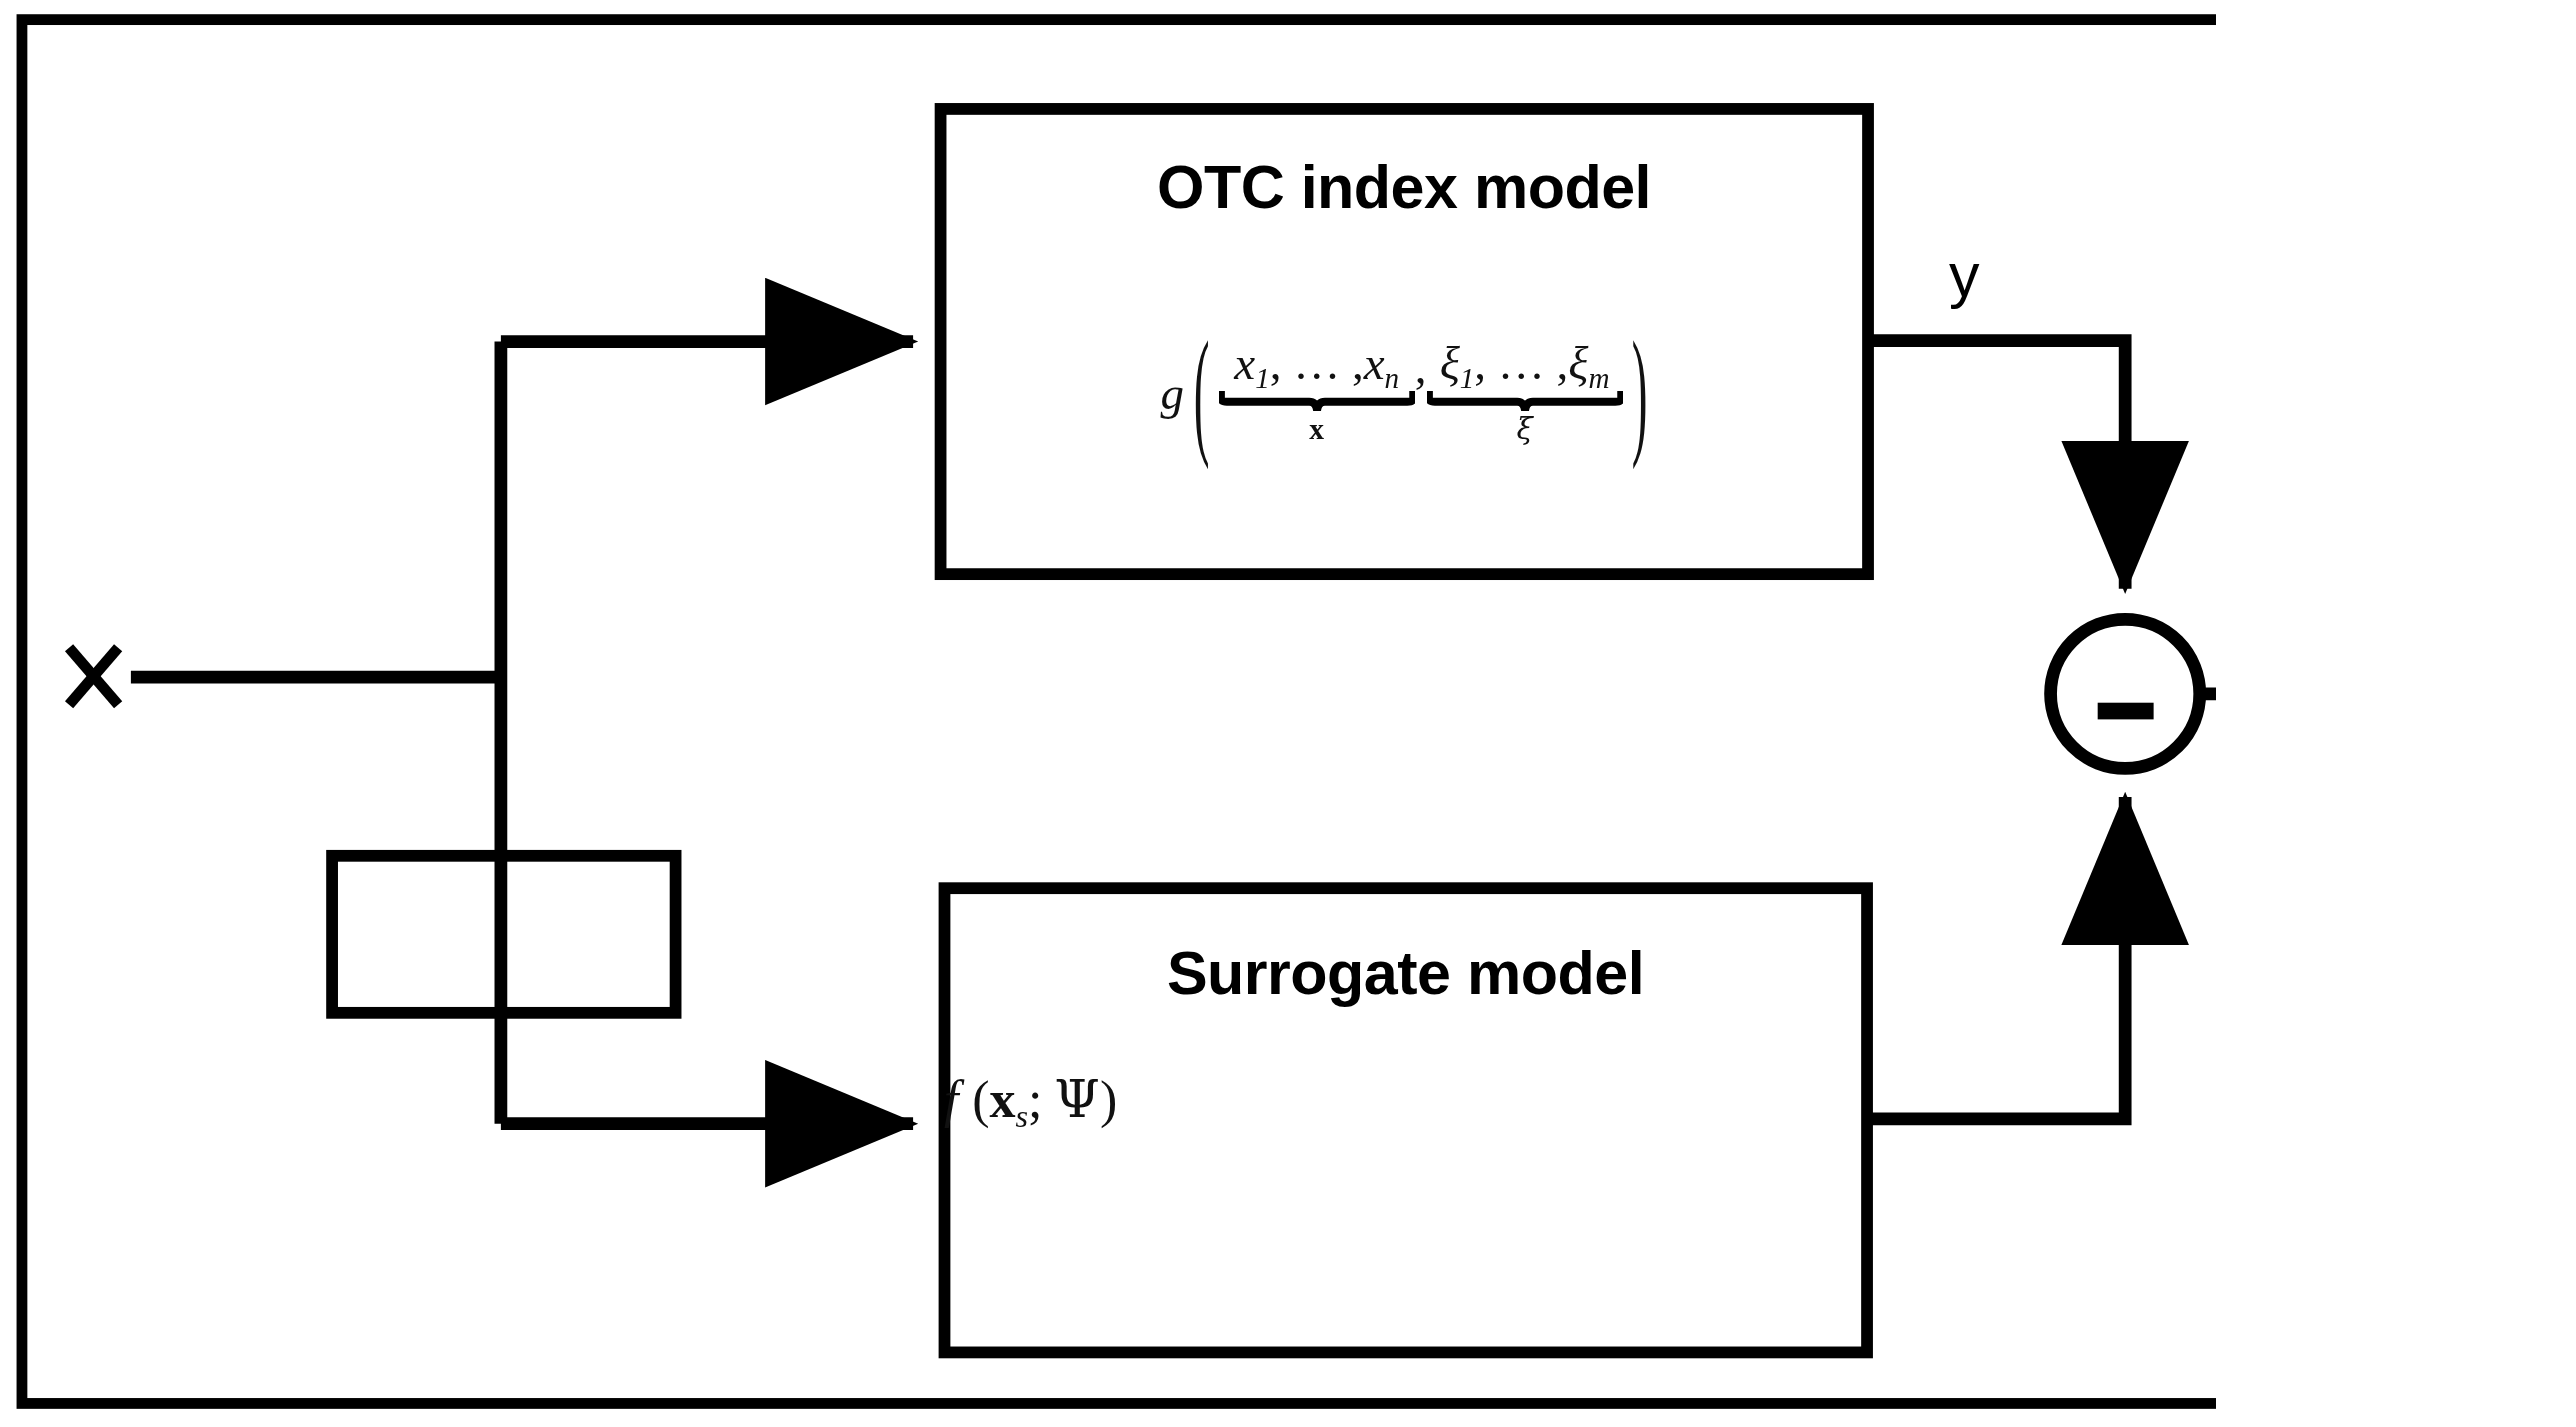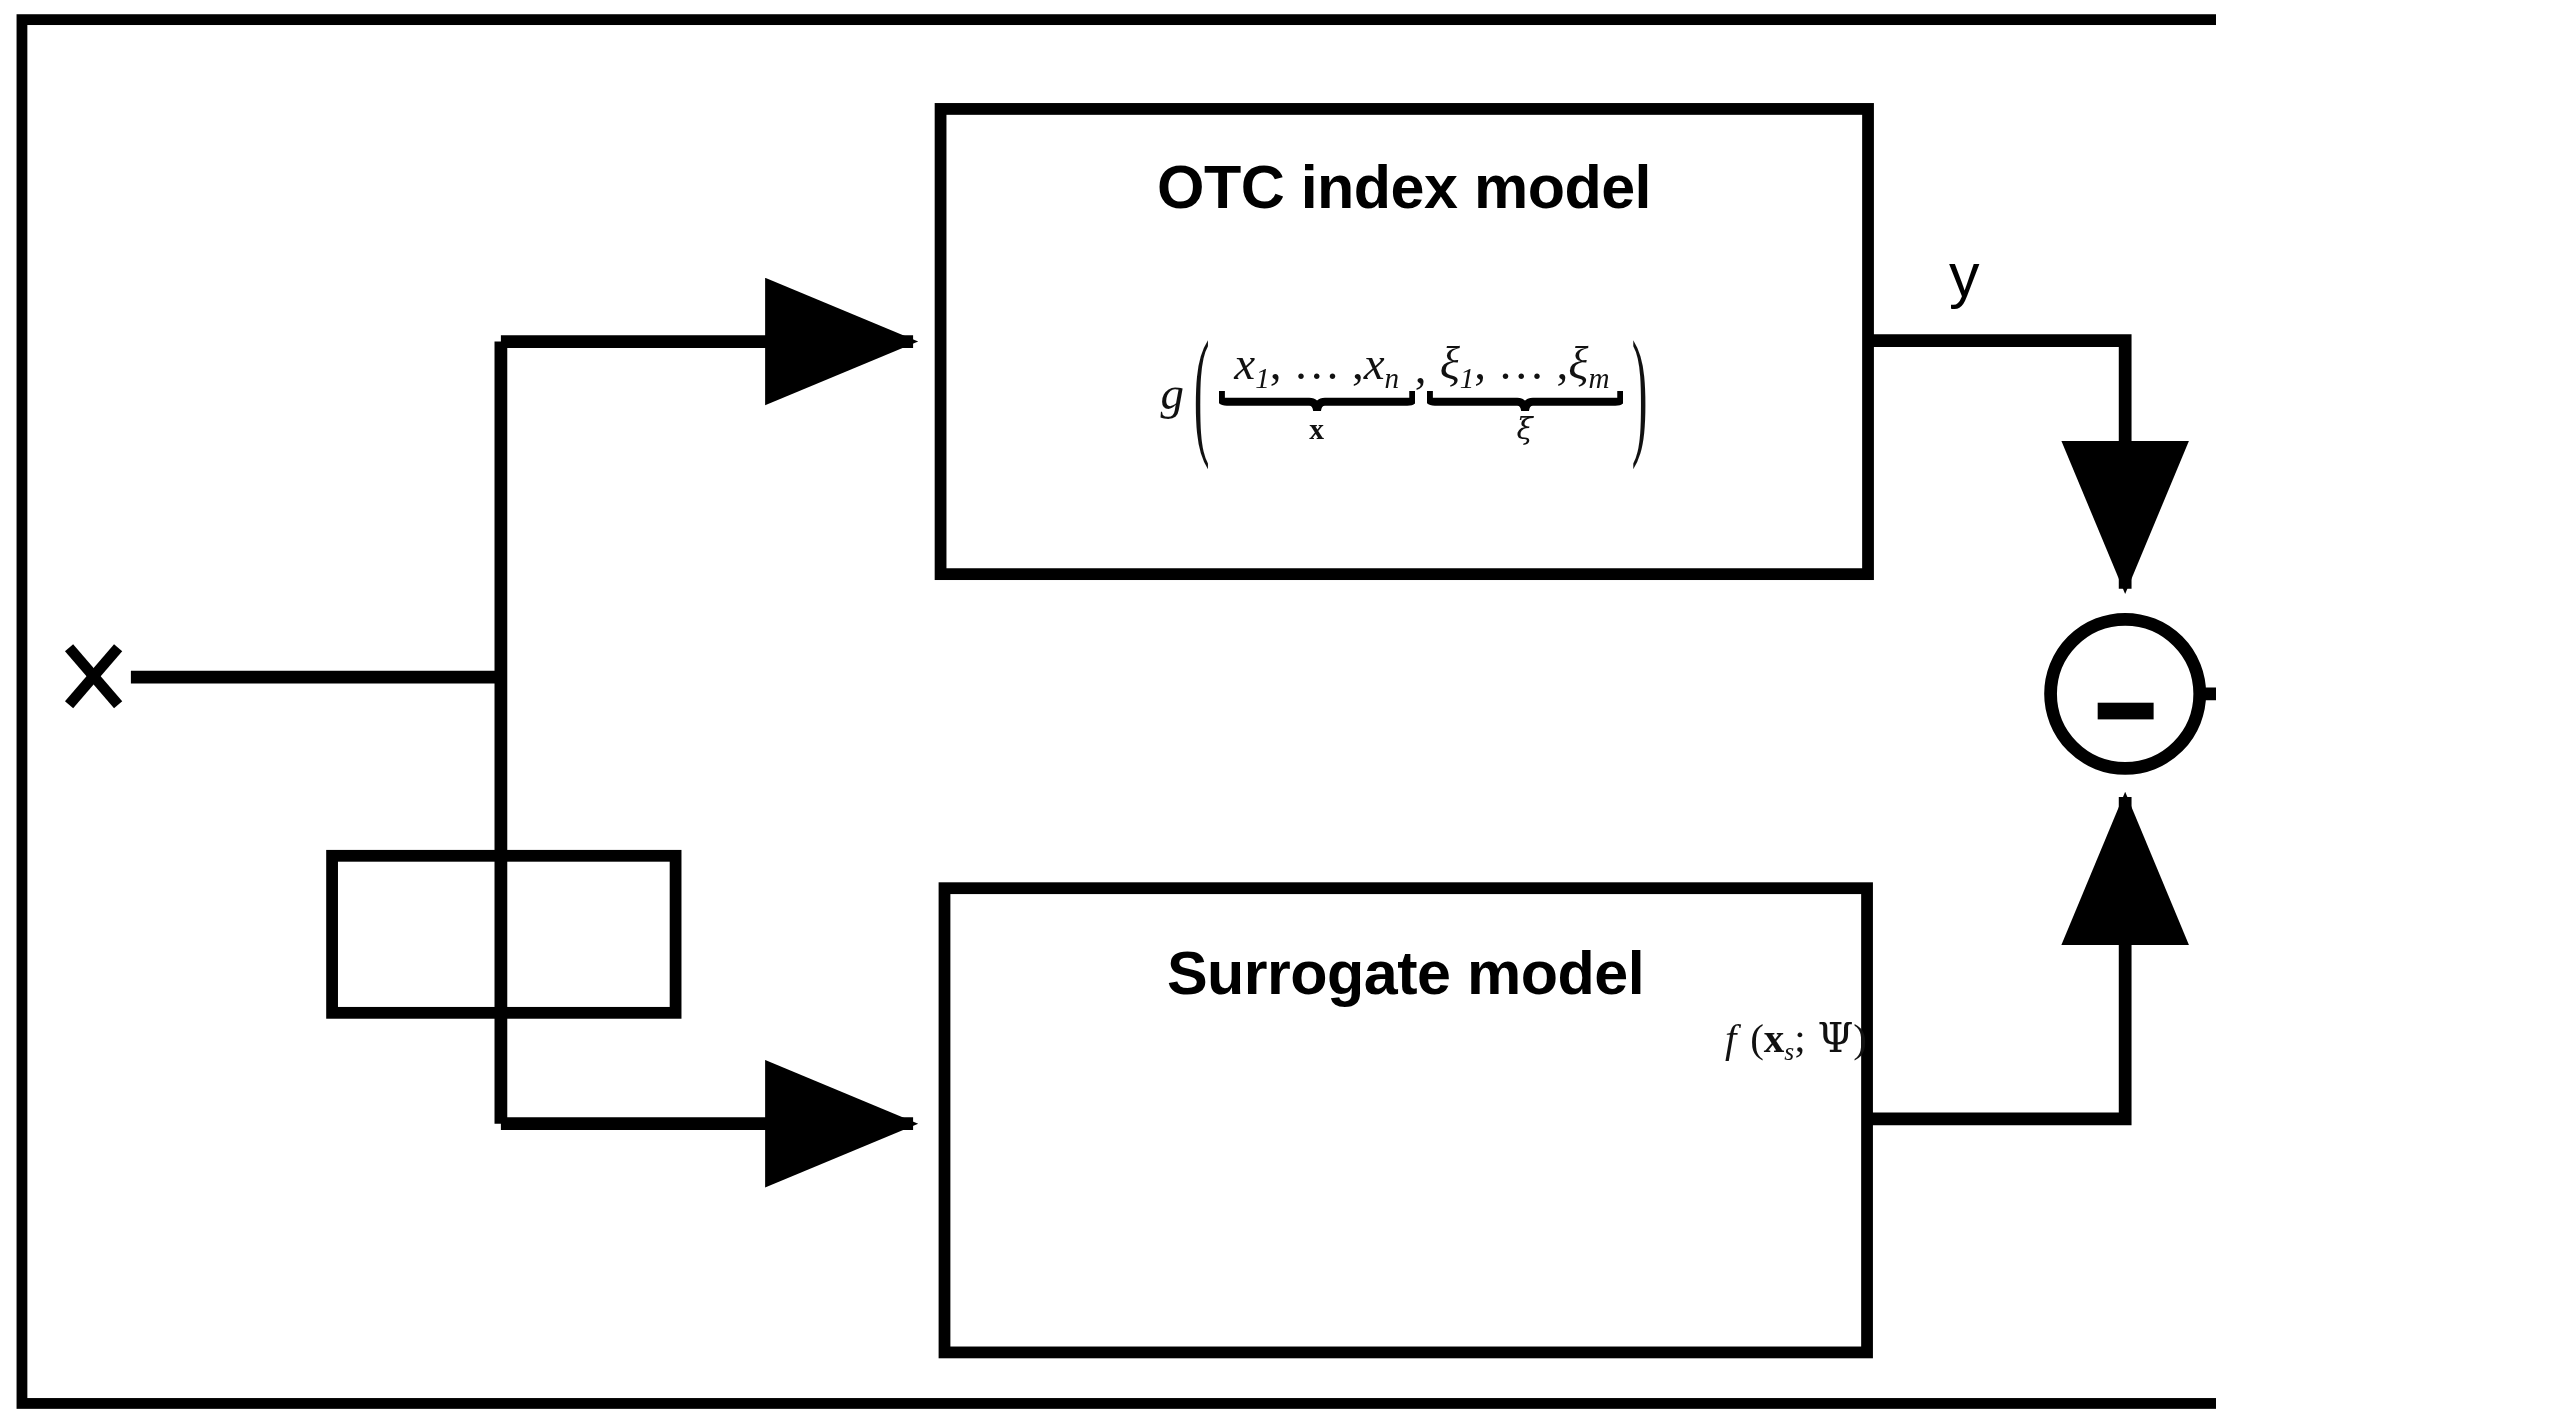--- a/index.html
+++ b/index.html
@@ -191,21 +191,21 @@
           <span class="ublabel greek">ξ</span>
         </span>
       </span>
 
       <span class="paren">)</span>
     </span>
   </div>
 
   <div class="ov-label box-title" style="left:944px; top:943px; width:923px;">Surrogate model</div>
 
-  <div class="ov-label math" style="left:944px; top:1018px; width:923px; text-align:right; font-size:41px;">
+  <div class="ov-label math" style="left:944px; top:1073px; width:923px; text-align:left; font-size:52px;">
     <span class="mi">f</span><span style="display:inline-block; width:13.7px;"></span><span class="mi-up">(</span><span class="mi-up" style="font-weight:bold;">x</span><sub class="msub">s</sub><span class="mi-up">;</span><span style="display:inline-block; width:11.8px;"></span><span class="mi-up" style="font-family:'DejaVu Serif', serif;">Ψ</span><span class="mi-up">)</span>
   </div>
 
 
   <div class="ov-label sig-y" style="left:1949px; top:245px;">y</div>
 
   <div class="ov-label sig-eps" style="left:2449px; top:648px;">ε</div>
 
 </div>
 

